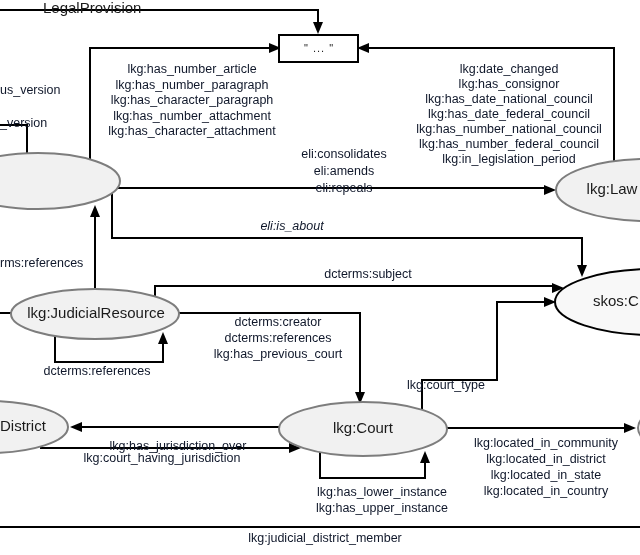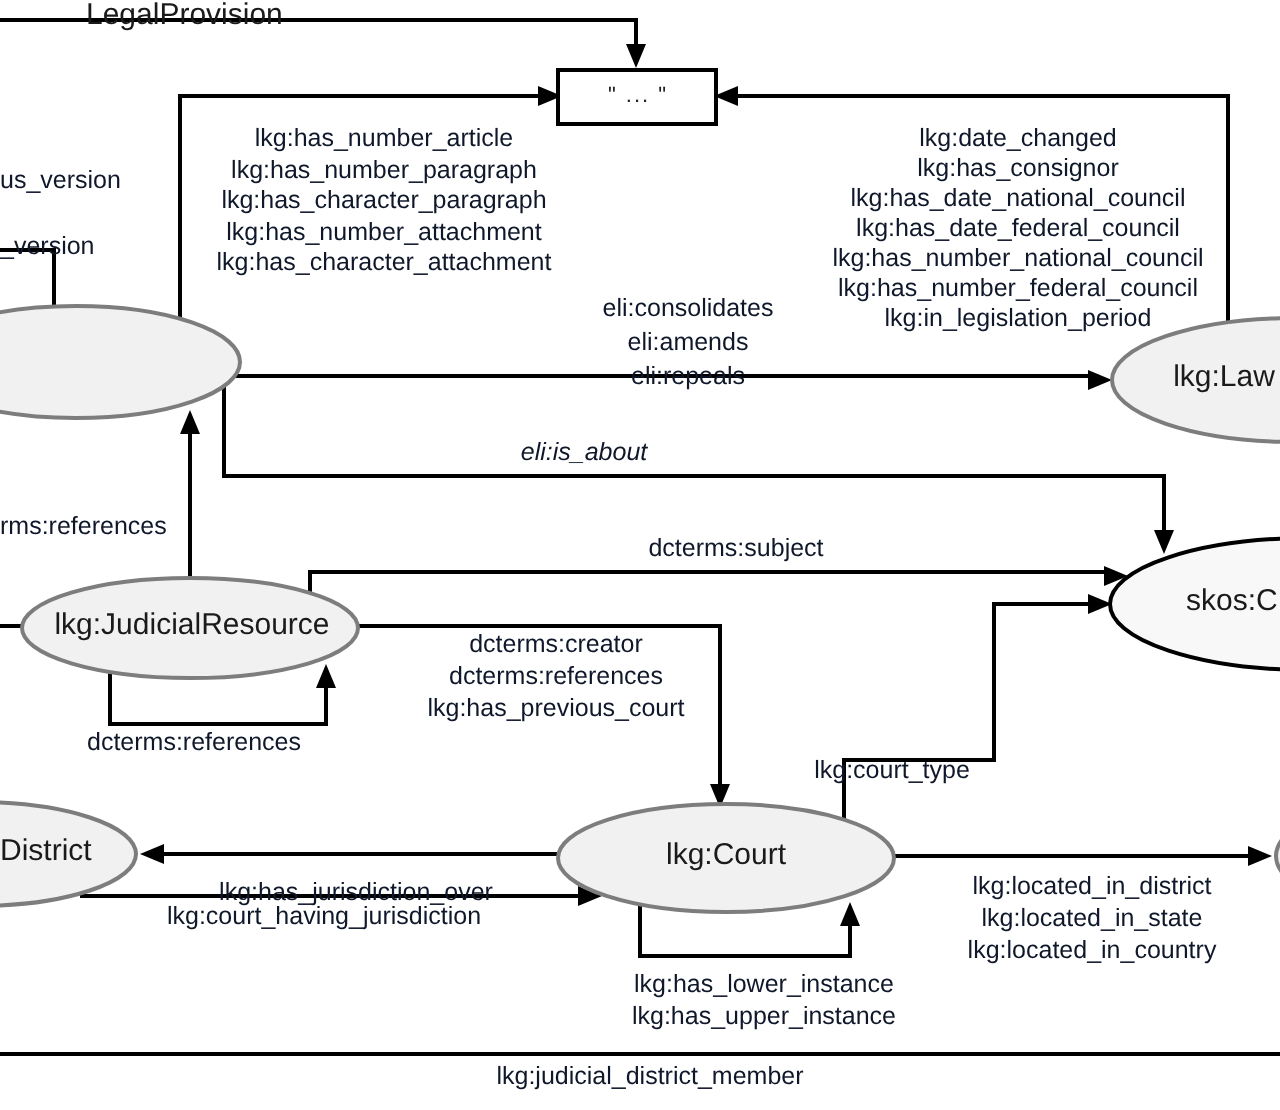--- a/index.html
+++ b/index.html
@@ -128,20 +128,21 @@
   <span class="lbl ctr" style="left:446px;top:358px;margin-top:20px;">lkg:court_type</span>
   <span class="lbl ctr" style="left:178px;top:408px;margin-top:31px;">lkg:has_jurisdiction_over</span>
   <span class="lbl ctr" style="left:162px;top:451px;">lkg:court_having_jurisdiction</span>
 
   <div class="lbl ctr blk lh16" style="left:382px;top:484px;">
     <span>lkg:has_lower_instance</span>
     <span>lkg:has_upper_instance</span>
   </div>
 
   <div class="lbl ctr blk lh16" style="left:546px;top:435px;">
+    <span>lkg:located_in_community</span>
     <span>lkg:located_in_district</span>
     <span>lkg:located_in_state</span>
     <span>lkg:located_in_country</span>
   </div>
 
   <span class="lbl ctr" style="left:325px;top:531px;">lkg:judicial_district_member</span>
 
 </div>
 
 </body></html>

